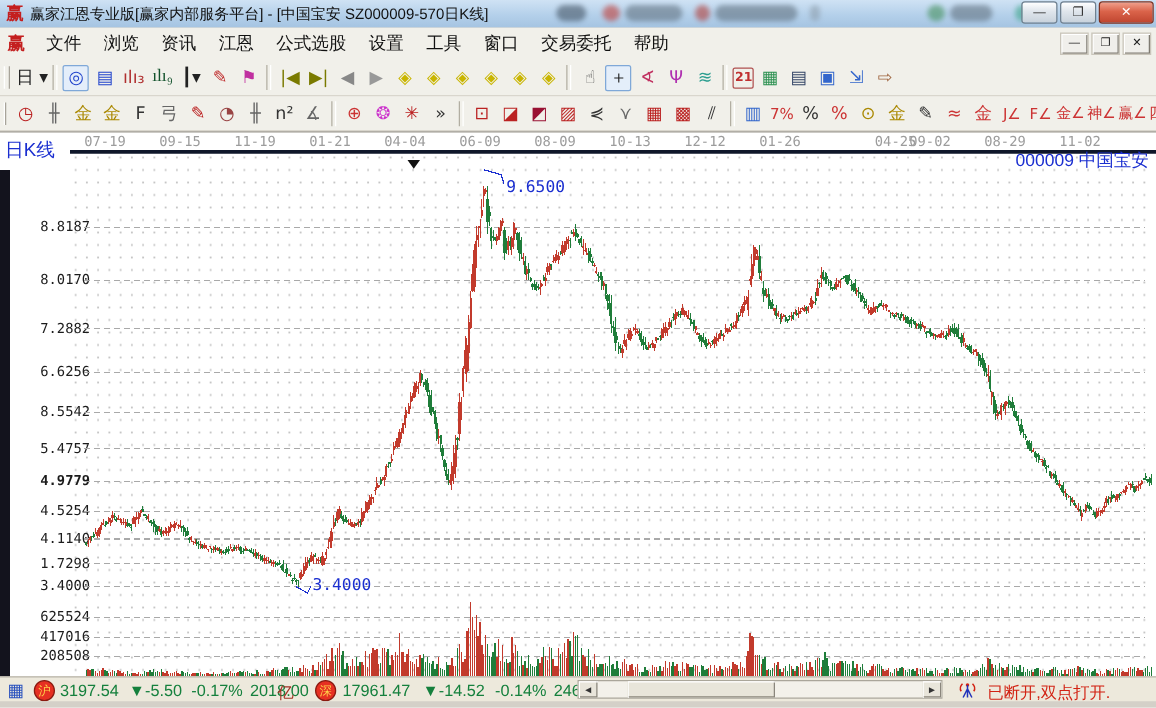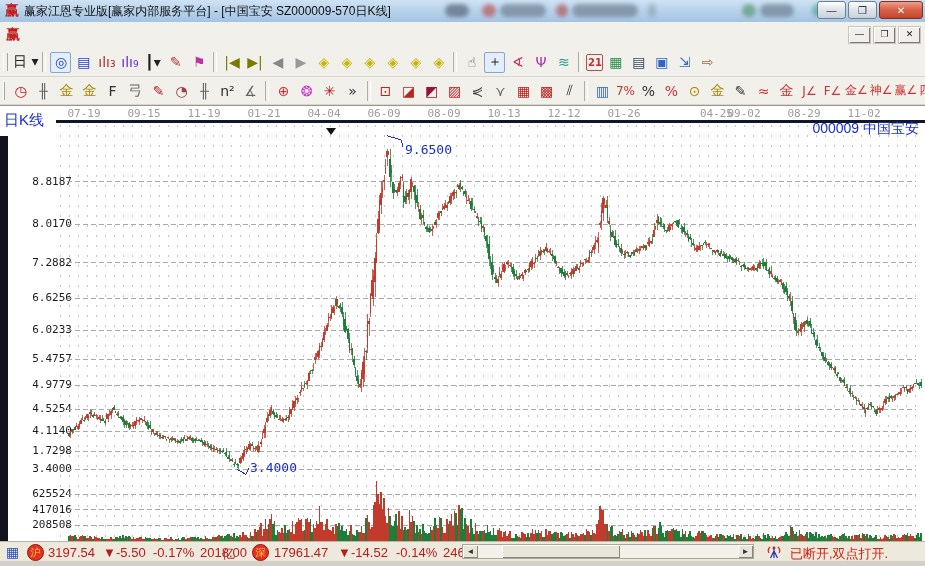--- a/index.html
+++ b/index.html
@@ -58,21 +58,21 @@
   .kline-label{position:absolute;left:4px;top:5px;font-size:15px;color:#1b2fd0}
   .stock-label{position:absolute;right:6px;top:14px;font-size:14px;color:#1b2fd0}
   #chart-svg{position:absolute;left:0;top:0}
   
   .statusbar{position:absolute;left:0;top:541px;width:925px;height:20px;background:#ede9dc;
     border-top:1px solid #b8b4a8;font-size:13px}
   .sb-icon{position:absolute;left:6px;top:2px;font-size:14px;color:#2a52be}
   .badge{position:absolute;top:2px;width:15px;height:15px;border-radius:50%;background:#e63022;
     border:1px solid #8a1a10;color:#ffd24a;font-size:10px;display:flex;align-items:center;
     justify-content:center;box-sizing:content-box}
-  .gtxt{position:absolute;top:3px;color:#b91c1c;white-space:nowrap}
+  .gtxt{position:absolute;top:3px;color:#15803d;white-space:nowrap}
   .redunit{color:#a23326}
   .hscroll{position:absolute;left:462px;top:2px;width:292px;height:15px;background:#f3f1ea;
     border:1px solid #aaa69a;box-sizing:border-box;display:flex}
   .sb-btn{width:15px;height:13px;background:#e8e5da;box-shadow:inset 1px 1px #fff,inset -1px -1px #8a867c;
     font-size:8px;text-align:center;line-height:13px;color:#333}
   .sb-track{flex:1;position:relative}
   .sb-thumb{position:absolute;left:24px;top:0;width:118px;height:13px;background:#e8e5da;
     box-shadow:inset 1px 1px #fff,inset -1px -1px #8a867c}
   .conn-text{position:absolute;left:790px;top:3px;color:#d22213}
   .antenna{position:absolute;left:766px;top:2px}
@@ -95,36 +95,37 @@
   <div class="blob" style="left:812px;width:10px;background:#30a080;border-radius:50%"></div>
   <div class="winbtns">
     <div class="wbtn">—</div>
     <div class="wbtn">❐</div>
     <div class="wbtn close">✕</div>
   </div>
 </div>
 
 <div class="menubar">
   <span class="menuicon">赢</span>
+  <span id="menu-items"><span class="menu-item">文件</span><span class="menu-item">浏览</span><span class="menu-item">资讯</span><span class="menu-item">江恩</span><span class="menu-item">公式选股</span><span class="menu-item">设置</span><span class="menu-item">工具</span><span class="menu-item">窗口</span><span class="menu-item">交易委托</span><span class="menu-item">帮助</span></span>
   <div class="mdibtns">
     <div class="mdibtn">—</div>
     <div class="mdibtn">❐</div>
     <div class="mdibtn">✕</div>
   </div>
 </div>
 
 <div class="toolbar" id="tbrow1">
   <span class="grip"></span>
   <span id="tb1" style="display:flex;align-items:center">
       <span class="tbi" style="color: rgb(34, 34, 34);">日 ▾</span>
       <span class="tbsep"></span>
       <span class="tbi pressed" style="color: rgb(34, 68, 204);">◎</span>
       <span class="tbi" style="color: rgb(34, 68, 204);">▤</span>
       <span class="tbi" style="color: rgb(176, 48, 48);">ılı₃</span>
-      <span class="tbi" style="color: #6d28d9;">ılı₉</span>
+      <span class="tbi" style="color: #14532d; font-family: Liberation Serif, serif;">ılı₉</span>
       <span class="tbi" style="color: rgb(34, 34, 34);">┃▾</span>
       <span class="tbi" style="color: rgb(192, 48, 48);">✎</span>
       <span class="tbi" style="color: rgb(192, 48, 160);">⚑</span>
       <span class="tbsep"></span>
       <span class="tbi" style="color: rgb(122, 122, 0);">|◀</span>
       <span class="tbi" style="color: rgb(122, 122, 0);">▶|</span>
       <span class="tbi" style="color: rgb(136, 136, 136);">◀</span>
       <span class="tbi" style="color: rgb(153, 153, 153);">▶</span>
       <span class="tbi" style="color: rgb(201, 181, 0);">◈</span>
       <span class="tbi" style="color: rgb(201, 181, 0);">◈</span>
@@ -216,23 +217,23 @@
   <span class="kline-label">日K线</span>
   <span class="stock-label">
     <span>000009</span>
     <span>中国宝安</span>
   </span>
   <div class="leftstrip"></div>
 <span class="plabel" style="top: 68.8089px;">8.8187</span>
     <span class="plabel" style="top: 111.299px;">8.0170</span>
     <span class="plabel" style="top: 149.925px;">7.2882</span>
     <span class="plabel" style="top: 185.043px;">6.6256</span>
-    <span class="plabel" style="top: 216.965px;">6.0233</span>
+    <span class="plabel" style="top: 216.965px;">8.5542</span>
     <span class="plabel" style="top: 245.988px;">5.4757</span>
-    <span class="plabel" style="top: 272.371px;">4.9779</span>
+    <span class="plabel" style="top: 272.371px; font-weight: bold;">4.9779</span>
     <span class="plabel" style="top: 296.354px;">4.5254</span>
     <span class="plabel" style="top: 318.158px;">4.1140</span>
     <span class="plabel" style="top: 337.98px;">1.7298</span>
     <span class="plabel" style="top: 356px;">3.4000</span>
     <span class="vlabel" style="top: 381px;">625524</span>
     <span class="vlabel" style="top: 396.667px;">417016</span>
     <span class="vlabel" style="top: 412.333px;">208508</span>
     <svg width="925" height="436" id="chart-svg">
       <path d="M67 75.8H916M67 118.3H916M67 156.9H916M67 192.0H916M67 224.0H916M67 253.0H916M67 279.4H916M67 303.4H916M67 325.2H916M67 345.0H916M67 363.0H916M67 388.0H916M67 403.7H916M67 419.3H916" stroke="#a9a9a9" stroke-width="1" fill="none" stroke-dasharray="5 3" shape-rendering="crispEdges"></path>
       <path d="M69.0 327.4V330.5M73.5 322.5V326.8M75.0 319.5V324.0M84.0 311.0V315.8M85.5 310.4V314.1M91.5 304.4V309.8M93.0 307.6V311.7M102.0 309.4V315.3M103.5 312.0V315.4M105.0 313.0V318.6M114.0 298.8V303.9M115.5 305.5V306.8M117.0 306.0V309.9M120.0 310.1V312.5M121.5 310.2V314.4M123.0 309.0V319.3M124.5 313.2V322.2M126.0 314.4V322.1M129.0 315.8V323.8M145.5 315.4V319.3M147.0 313.6V322.8M148.5 316.3V323.7M150.0 315.4V323.0M151.5 323.2V328.6M157.5 325.2V330.8M159.0 327.0V332.8M162.0 329.1V333.2M169.5 332.6V336.7M172.5 330.2V335.3M175.5 331.7V337.0M178.5 333.6V336.9M180.0 333.1V337.6M181.5 331.4V336.4M183.0 330.9V336.9M187.5 330.2V335.0M192.0 330.9V337.2M193.5 331.8V336.9M195.0 332.1V336.8M198.0 333.4V334.9M199.5 332.8V335.4M201.0 332.0V336.4M202.5 333.5V339.9M205.5 335.3V341.1M208.5 337.4V342.6M210.0 338.3V343.8M216.0 341.1V343.9M220.5 342.4V347.8M222.0 343.6V347.1M223.5 342.1V345.7M225.0 345.8V350.0M226.5 342.3V351.4M228.0 349.4V352.7M229.5 345.1V355.5M232.5 351.6V355.6M234.0 356.3V361.3M235.5 352.8V357.9M237.0 357.1V362.1M238.5 358.2V363.3M247.5 340.6V346.4M252.0 336.4V339.2M256.5 339.9V344.2M268.5 308.3V314.5M273.0 302.8V309.1M274.5 305.7V312.9M276.0 305.8V311.7M277.5 307.8V312.1M285.0 312.1V314.6M288.0 308.9V315.6M304.5 275.2V281.8M310.5 263.7V268.3M312.0 263.4V267.6M337.5 192.5V200.6M339.0 199.4V203.2M340.5 197.1V206.0M342.0 196.0V211.0M343.5 205.7V224.2M345.0 206.3V226.7M346.5 219.5V225.3M348.0 222.0V237.1M349.5 227.3V246.5M352.5 241.8V255.6M354.0 249.7V262.1M355.5 261.2V270.5M357.0 264.2V277.9M358.5 268.8V282.0M366.0 243.7V254.2M390.0 42.6V81.1M391.5 59.1V74.5M393.0 75.7V92.8M394.5 78.2V87.1M396.0 83.5V87.0M403.5 75.8V102.0M405.0 84.5V97.5M408.0 83.7V93.9M414.0 79.2V93.7M415.5 79.2V102.8M417.0 83.4V101.0M420.0 98.9V113.8M423.0 104.3V118.3M424.5 115.7V119.9M426.0 120.3V125.8M427.5 117.7V125.8M429.0 119.5V127.0M430.5 121.1V125.9M435.0 114.3V119.0M441.0 105.1V109.6M448.5 95.0V97.6M456.0 84.1V92.1M457.5 77.8V81.4M460.5 73.5V86.4M462.0 80.4V84.3M463.5 85.1V89.6M465.0 82.8V91.2M471.0 92.4V104.6M472.5 92.3V103.5M474.0 100.7V106.6M478.5 111.4V119.5M480.0 111.4V117.6M481.5 111.2V126.1M484.5 121.0V132.8M486.0 128.9V141.8M487.5 129.1V147.1M489.0 130.1V160.3M490.5 150.4V162.5M492.0 147.9V174.4M493.5 159.3V168.0M495.0 167.2V176.9M496.5 169.1V176.6M511.5 156.9V165.8M513.0 158.4V170.7M514.5 163.1V174.3M516.0 163.9V173.2M517.5 169.8V174.2M520.5 169.0V172.0M526.5 164.4V166.3M528.0 162.1V166.5M537.0 150.0V156.3M538.5 144.4V150.6M543.0 142.5V147.3M544.5 142.8V148.5M552.0 144.3V154.8M553.5 149.1V153.2M555.0 150.2V158.4M559.5 160.7V167.5M561.0 161.6V171.2M562.5 160.3V168.4M564.0 163.2V171.5M565.5 165.3V173.5M570.0 166.1V169.7M577.5 158.3V162.5M585.0 152.6V158.1M591.0 143.9V151.1M607.5 90.2V117.1M610.5 118.6V135.4M612.0 124.3V130.7M615.0 124.3V141.0M616.5 134.2V141.5M618.0 133.3V141.0M621.0 137.8V149.5M624.0 145.4V152.8M628.5 145.6V151.2M630.0 148.8V152.1M631.5 145.6V149.9M634.5 143.8V150.3M637.5 141.6V146.7M645.0 138.7V145.0M652.5 127.8V137.6M655.5 119.9V124.2M658.5 110.2V118.9M660.0 111.4V121.0M661.5 112.1V120.9M663.0 116.9V122.8M664.5 117.8V125.7M666.0 124.1V126.5M667.5 120.9V126.2M673.5 116.0V117.7M675.0 114.7V116.9M676.5 114.0V119.6M678.0 113.7V121.9M679.5 113.1V118.4M681.0 117.8V126.5M682.5 120.0V127.9M684.0 117.0V129.3M687.0 123.5V132.2M688.5 127.6V135.6M690.0 128.2V134.4M691.5 132.4V141.3M693.0 133.0V140.3M702.0 138.9V143.5M703.5 136.7V139.3M705.0 133.9V138.6M712.5 143.6V148.7M715.5 145.1V149.2M718.5 144.4V148.6M720.0 145.4V150.8M721.5 143.3V148.4M724.5 146.2V152.5M726.0 147.1V153.1M727.5 150.2V155.5M729.0 147.9V156.4M730.5 149.4V153.0M732.0 150.5V156.5M735.0 152.0V156.9M736.5 150.7V158.5M741.0 159.1V164.7M742.5 159.1V159.9M744.0 156.4V163.6M745.5 159.3V163.0M748.5 160.8V166.2M756.0 161.7V164.9M757.5 158.4V166.1M760.5 154.6V162.5M762.0 153.2V160.0M763.5 152.3V163.3M765.0 155.8V163.5M766.5 152.8V165.4M768.0 163.4V168.3M769.5 160.6V171.7M774.0 170.3V174.2M775.5 168.8V175.9M777.0 170.2V177.5M783.0 175.6V186.6M784.5 178.3V187.9M786.0 176.4V188.5M787.5 182.0V194.8M789.0 188.4V195.2M792.0 190.0V207.8M795.0 207.4V224.9M796.5 213.8V230.2M799.5 222.6V225.0M802.5 217.1V222.9M807.0 211.0V220.4M808.5 214.9V220.7M810.0 211.8V222.4M811.5 217.7V227.7M813.0 222.4V230.5M814.5 225.6V234.4M816.0 233.0V241.9M817.5 229.2V240.1M819.0 236.9V244.6M820.5 241.4V245.7M822.0 245.7V252.9M823.5 245.6V254.6M825.0 247.1V256.5M828.0 255.0V260.3M829.5 256.2V263.5M831.0 256.1V264.4M835.5 260.4V267.6M837.0 266.2V272.0M838.5 266.1V268.4M840.0 270.5V276.5M843.0 272.7V276.9M844.5 271.0V280.0M846.0 278.2V281.8M849.0 282.2V287.5M850.5 279.2V291.0M853.5 288.7V294.0M856.5 290.9V298.6M859.5 294.0V299.0M864.0 298.4V306.7M867.0 301.3V303.9M870.0 295.8V300.4M871.5 296.1V302.8M873.0 300.0V302.0M874.5 302.3V306.1M876.0 303.3V309.5M886.5 290.4V297.9M889.5 286.8V295.5M891.0 288.8V292.5M895.5 288.0V293.6M906.0 278.6V284.5M907.5 282.8V288.0M915.0 276.6V277.4M916.5 272.5V278.2M918.0 276.9V280.4M919.5 275.9V282.6M921.0 273.4V281.9" stroke="#1f7d3a" stroke-width="0.8" fill="none" shape-rendering="crispEdges"></path>

